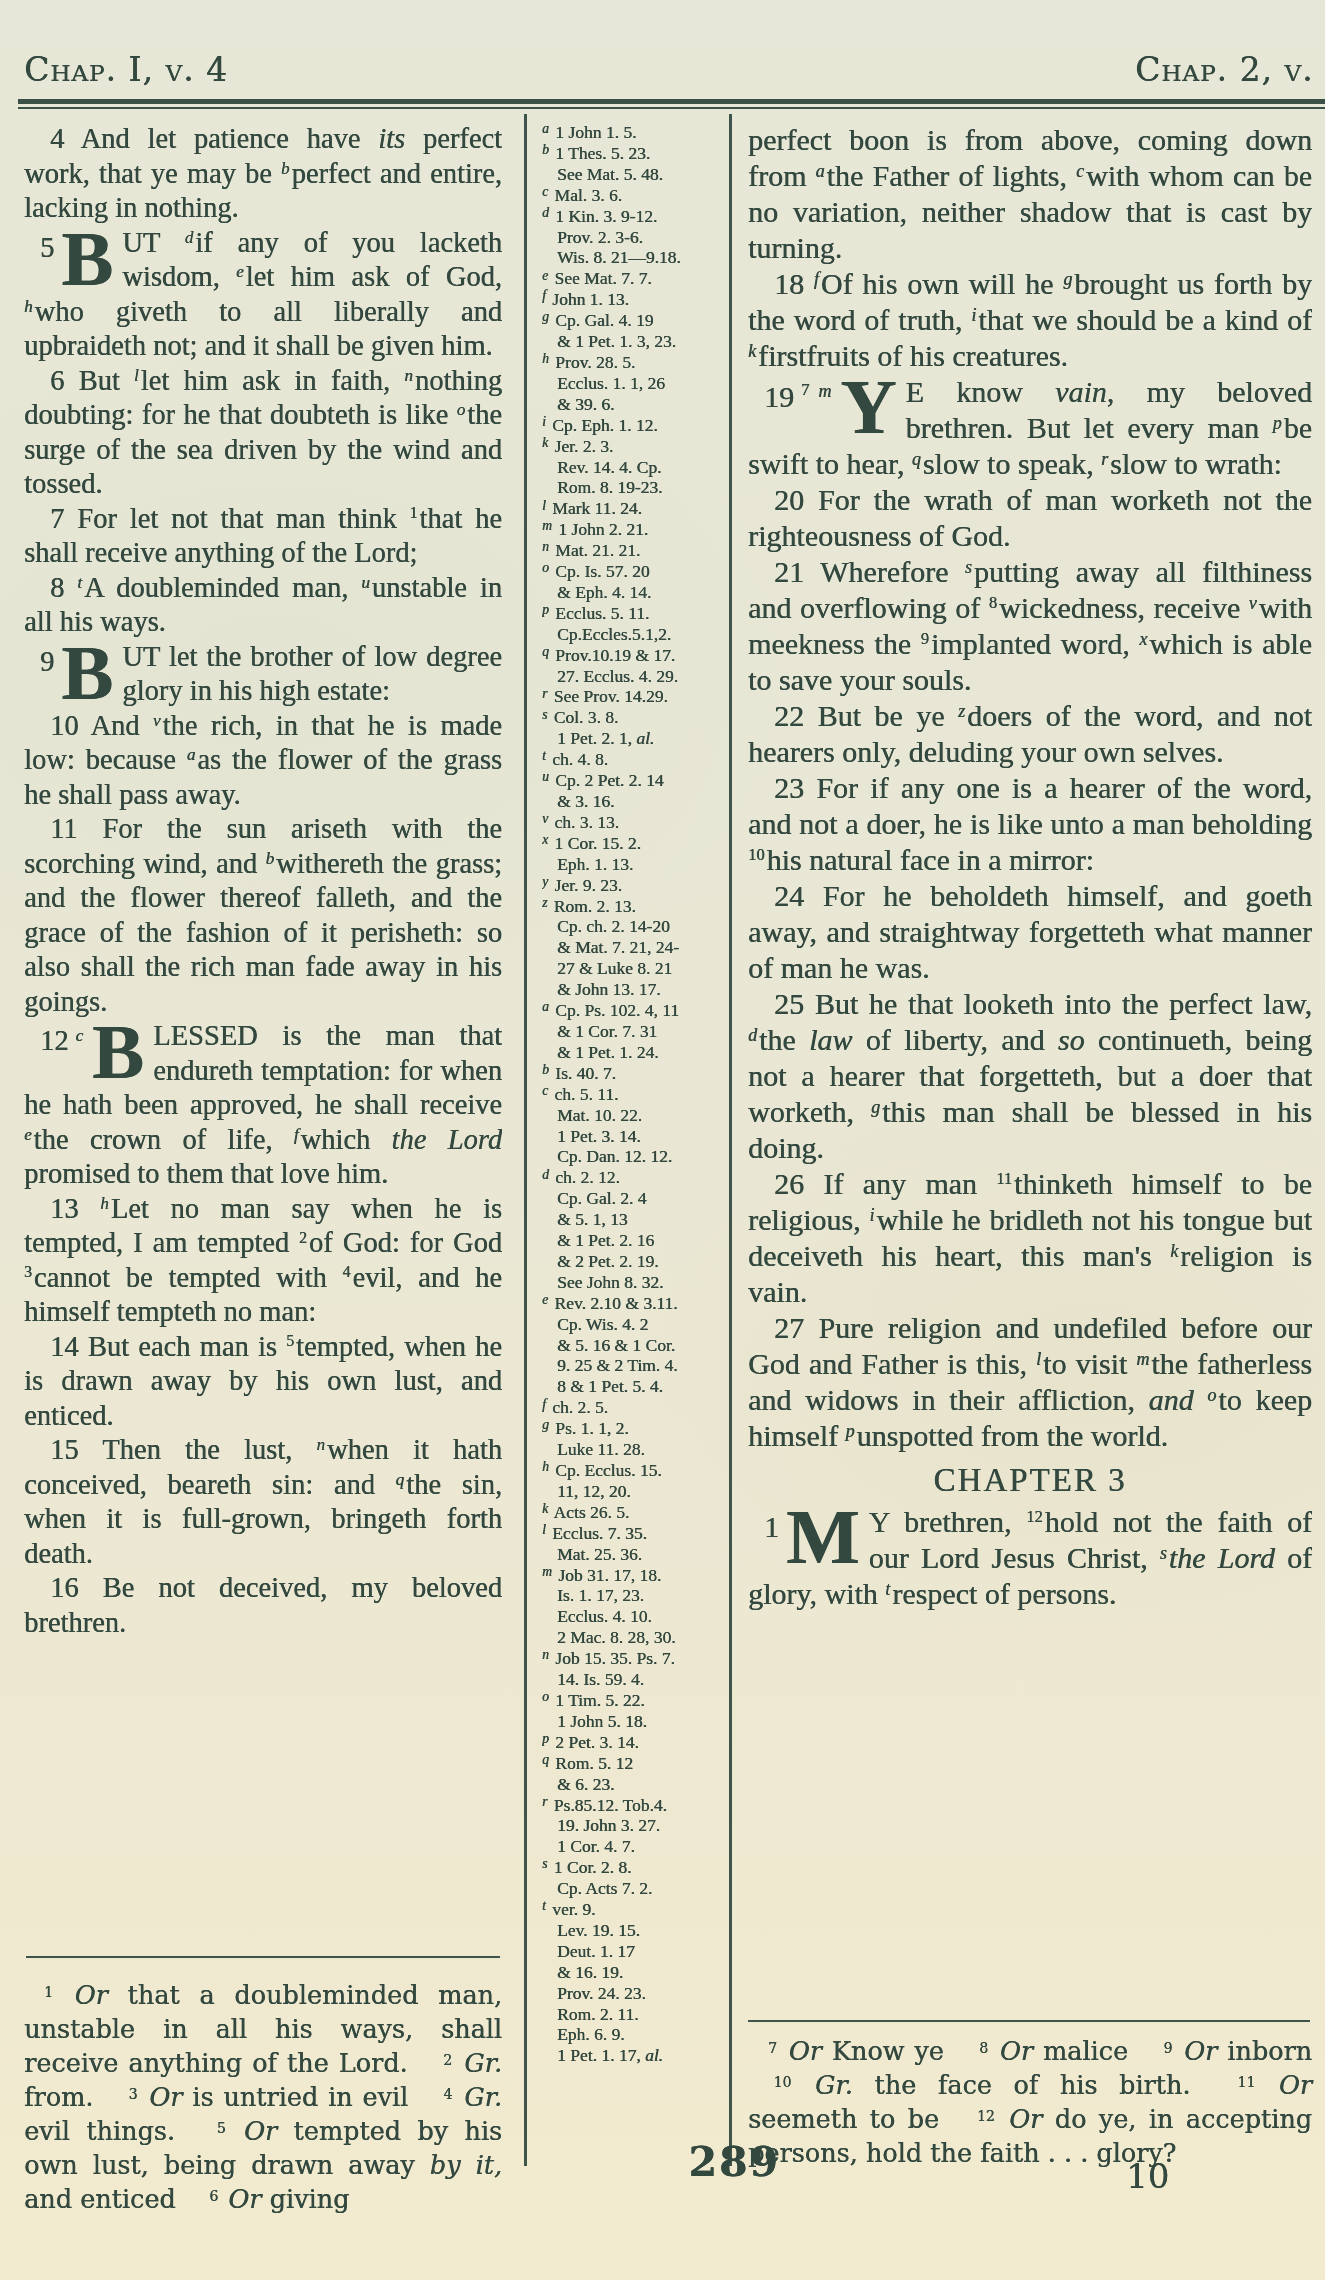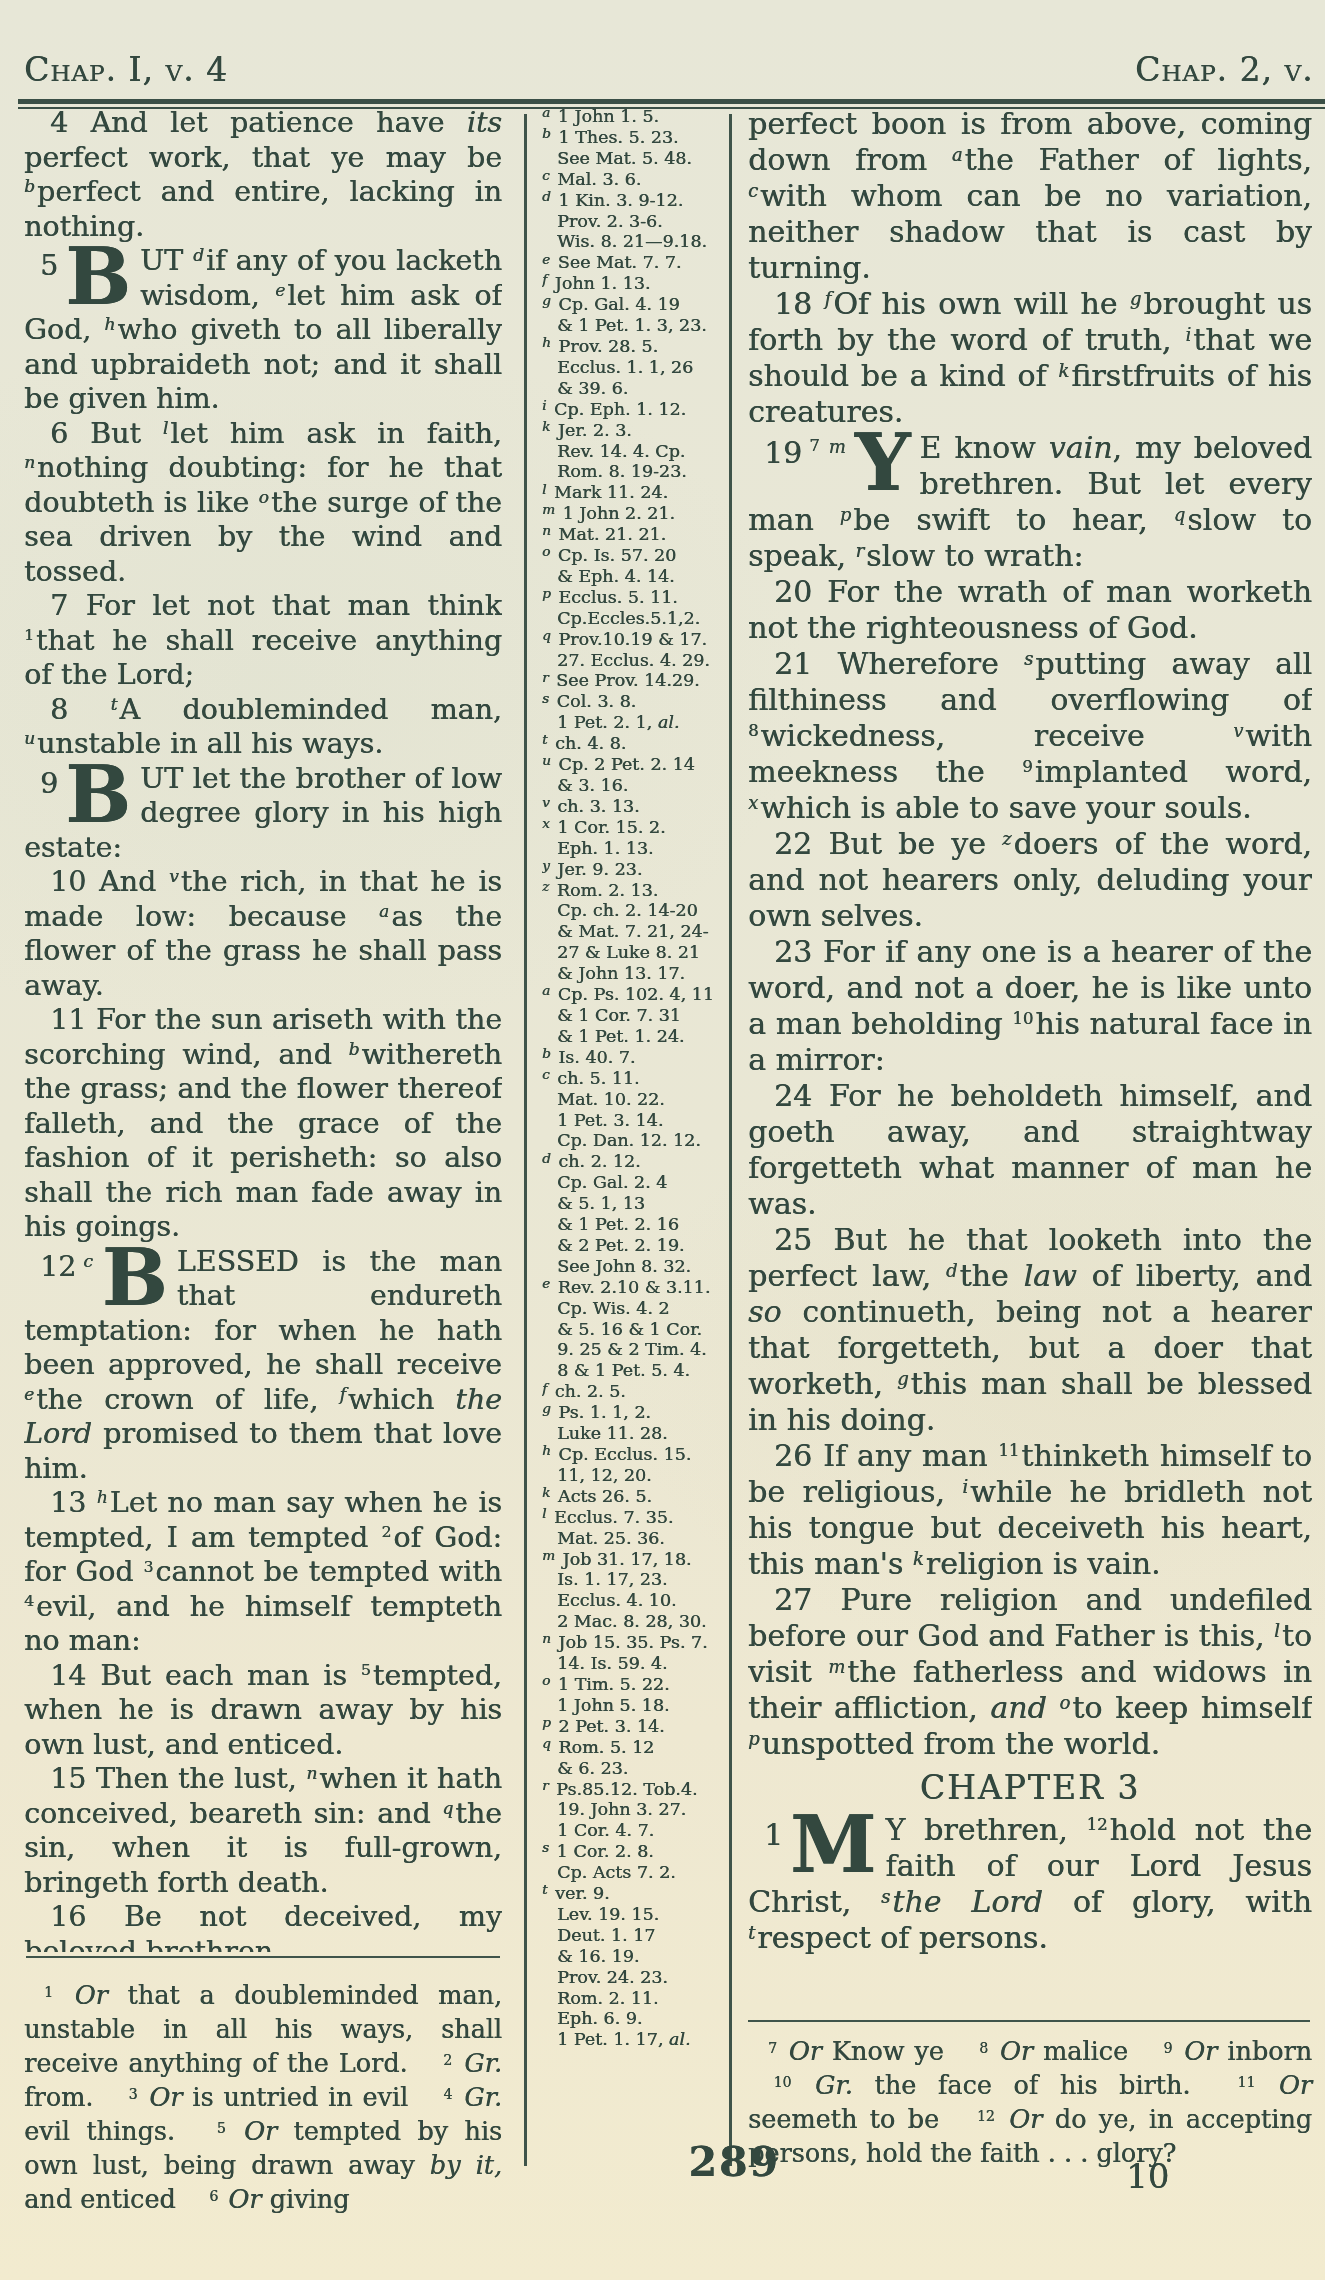--- a/index.html
+++ b/index.html
@@ -22,21 +22,21 @@
   .h-right{position:absolute;right:18px;top:50px;font-size:33px;font-variant:small-caps;letter-spacing:1px;}
   .headrule{position:absolute;left:18px;right:14px;top:99px;height:3px;
     border-top:5px solid #3a4f46;border-bottom:2px solid #3a4f46;}
 
   
   .vrule{position:absolute;top:114px;height:2052px;width:3px;background:#3f544a;}
   .vrule-left{left:524px;}
   .vrule-right{left:729px;}
 
   
-  .col{position:absolute;top:106px;text-align:justify;}
+  .col{position:absolute;top:122px;text-align:justify;font-family:Liberation Serif, serif;}
   .col-left{left:24px;width:478px;height:1846px;overflow:hidden;font-size:28.5px;line-height:34.5px;}
   .col-right{left:748px;width:564px;height:1892px;overflow:hidden;font-size:30px;line-height:36px;}
   .col-refs{left:542px;width:178px;height:2052px;overflow:hidden;font-size:17.5px;line-height:20.9px;text-align:left;}
 
   .verse{margin:0;text-indent:26px;}
   .verse.cont,.verse.dropv{text-indent:0;}
   sup.let{font-style:italic;font-size:0.60em;vertical-align:0.5em;line-height:0;margin-right:2px;}
   sup.num{font-size:0.55em;vertical-align:0.6em;line-height:0;margin-right:2px;}
   .dropwrap{float:left;height:66px;display:flex;align-items:flex-start;gap:7px;margin:2px 9px 0 16px;}
   .dropwrap .vnum{margin-top:3px;}

